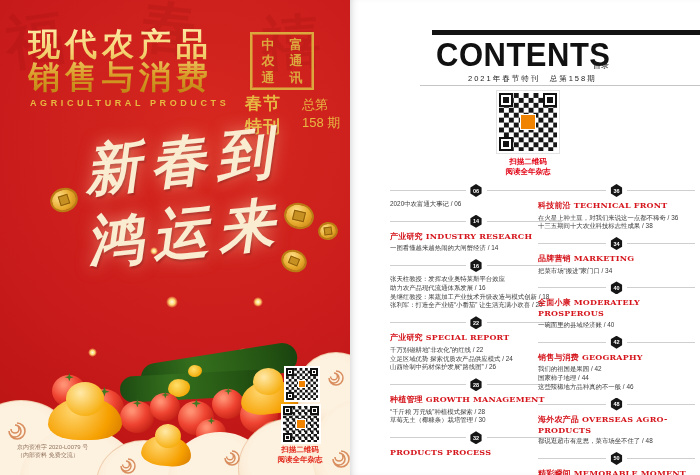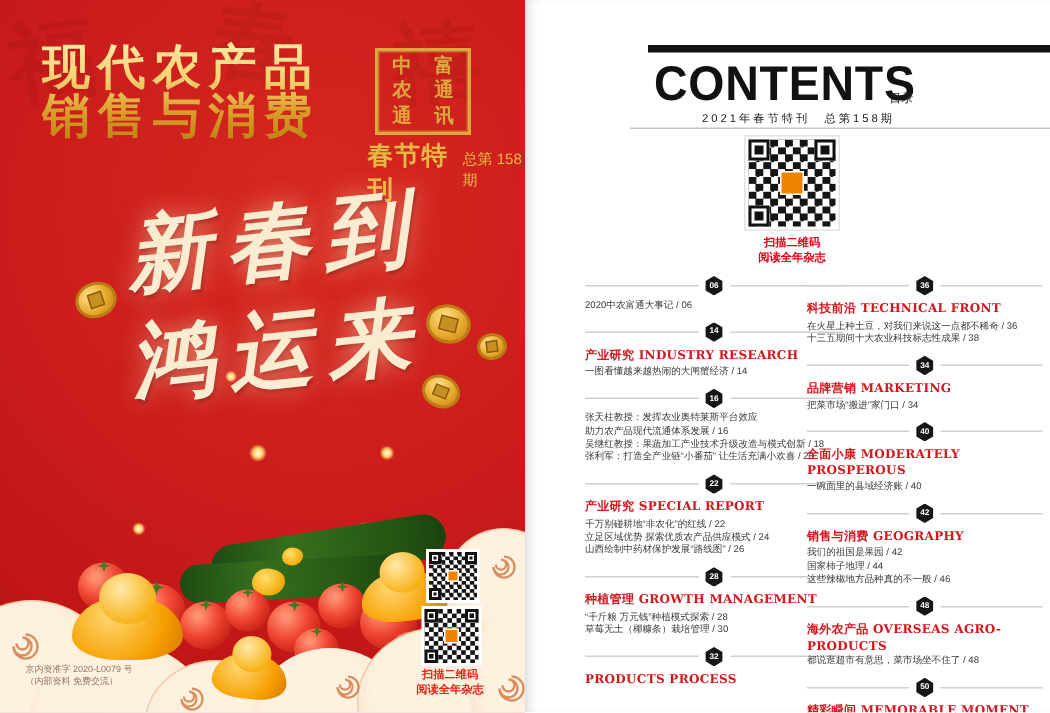--- a/index.html
+++ b/index.html
@@ -20,21 +20,21 @@
                     letter-spacing:3.6px; color:#e7b842; }
 
   .seal { position:absolute; left:250px; top:32px; width:64px; height:58px; border:2px solid #dca83e;
           box-shadow: inset 0 0 0 1px rgba(220,168,62,.55); display:grid; grid-auto-flow:column;
           grid-template-rows:repeat(3,1fr); grid-template-columns:repeat(2,1fr); padding:2px; }
   .seal span { color:#dca83e; font-family:"DejaVu Serif",serif; font-weight:bold; font-size:13px;
                display:flex; align-items:center; justify-content:center; line-height:1; }
 
   .issue-row { position:absolute; left:245px; top:92px; display:flex; align-items:baseline; gap:6px; }
   .issue-label { font-size:17px; font-weight:bold; color:#e7b842; letter-spacing:1px; }
-  .issue-no { font-size:10px; color:#e7b842; }
+  .issue-no { font-size:13px; color:#e7b842; }
 
   .calli { position:absolute; font-family:"DejaVu Serif",serif; font-style:italic; font-weight:bold;
            color:#f9ecd0; letter-spacing:10px;
            text-shadow:0 0 16px rgba(255,236,190,.5), 1px 2px 2px rgba(110,8,8,.45); }
   .calli-1 { left:84px; top:124px; font-size:56px; transform:rotate(-6deg); }
   .calli-2 { left:86px; top:196px; font-size:56px; transform:rotate(-6deg); }
 
   .coin { position:absolute; border-radius:50%; border:2px solid #b97d14;
           background:radial-gradient(circle at 35% 30%, #ffdf8a, #e7aa2e 55%, #c47d0e);
           display:flex; align-items:center; justify-content:center; }
@@ -116,20 +116,21 @@
     <div class="cover-texture">
       <span style="left:6px;top:2px;transform:rotate(-8deg)">福</span>
       <span style="left:140px;top:-10px;transform:rotate(6deg)">春</span>
       <span style="left:262px;top:4px;transform:rotate(-4deg)">禧</span>
     </div>
 
     <div class="cover-title gold-grad">
       <div>现代农产品</div>
       <div>销售与消费</div>
     </div>
+    <div class="cover-title-en">AGRICULTURAL PRODUCTS</div>
 
     <div class="seal" id="seal">
         <span>中</span>
         <span>农</span>
         <span>通</span>
         <span>富</span>
         <span>通</span>
         <span>讯</span>
       </div>
 

